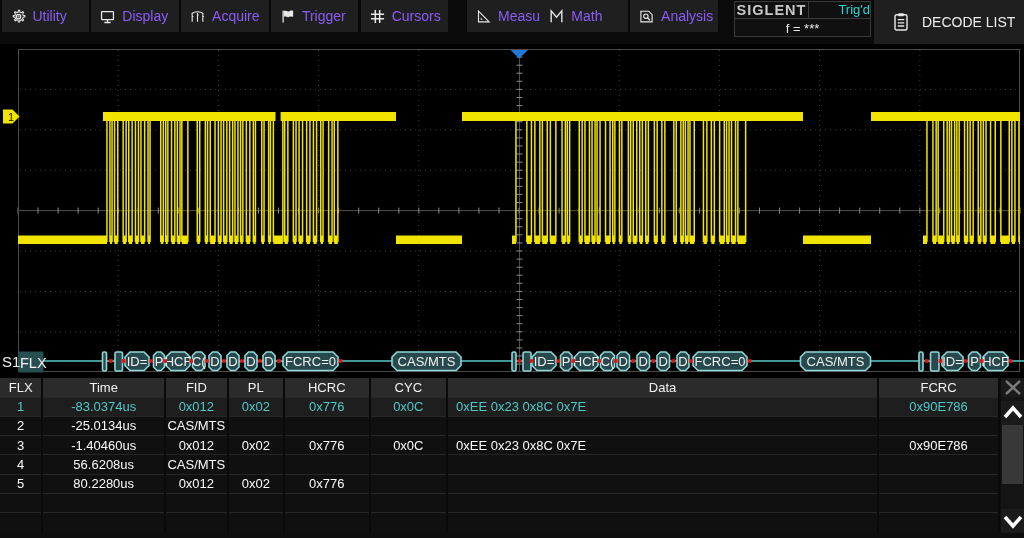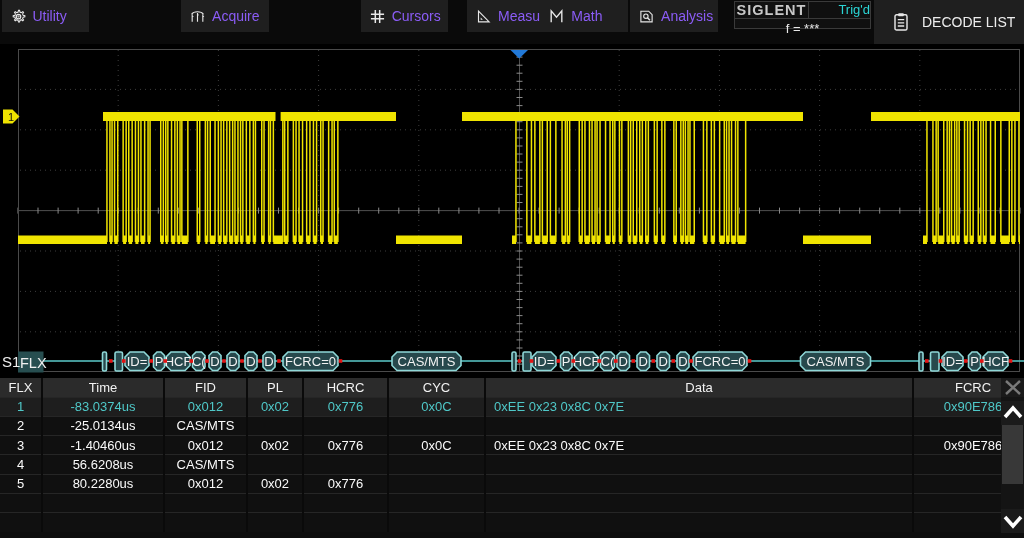--- a/index.html
+++ b/index.html
@@ -1,19 +1,19 @@
 <!DOCTYPE html>
 <html><head><meta charset="utf-8"><style>
 *{margin:0;padding:0;box-sizing:border-box}
 html,body{width:1024px;height:538px;background:#000;overflow:hidden;font-family:"Liberation Sans",sans-serif}
 #topbar{position:absolute;left:0;top:0;width:1024px;height:44px;background:#0a0a0a}
 .mi{position:absolute;top:0;width:87.6px;height:32px;background:#1f1f1f;display:flex;align-items:center;color:#8b5cf6;font-size:14px}
 .mi svg{margin-left:9px;flex:none}
 .mi span{margin-left:7px}
-#sigpanel{position:absolute;left:734px;top:1px;width:137px;height:28px;border:1px solid #3a3a3a;background:#101010}
+#sigpanel{position:absolute;left:734px;top:1px;width:137px;height:36px;border:1px solid #3a3a3a;background:#101010}
 #sigrow{height:17px;border-bottom:1px solid #3a3a3a;display:flex}
 #siglogo{width:74px;border-right:1px solid #3a3a3a;color:#c8c8c8;font-weight:bold;font-size:14.5px;letter-spacing:1px;text-align:center;line-height:16px}
 #trigd{flex:1;color:#2bd5d5;font-size:13px;text-align:right;line-height:16px}
 #frow{color:#e8e8e8;font-size:13px;text-align:center;line-height:20px}
 #declist{position:absolute;left:874px;top:0;width:150px;height:44px;background:#1f1f1f;display:flex;align-items:center;color:#ededed;font-size:14px}
 #declist svg{margin-left:19px}
 #declist span{margin-left:13px;white-space:nowrap}
 #screen{position:absolute;left:0;top:44px;width:1024px;height:334px;background:#000}
 #tblwrap{position:absolute;left:0;top:378px;width:1024px;height:160px;background:#0e0e0e}
 #tbl{border-collapse:collapse;table-layout:fixed;width:1000px;font-size:13px}
@@ -28,27 +28,41 @@
 <body>
 <div id="topbar">
     <div class="mi" style="left:1.5px">
       <svg width="15" height="15" viewBox="0 0 24 24" fill="none" stroke="#e8e8e8" stroke-width="2">
         <circle cx="12" cy="12" r="3.6"></circle>
         <circle cx="12" cy="12" r="1" stroke-width="1.4"></circle>
         <path d="M12 2.2 l1.7 0 l0.6 2.8 a7.2 7.2 0 0 1 2.2 0.9 l2.4-1.6 l1.2 1.2 l-1.6 2.4 a7.2 7.2 0 0 1 0.9 2.2 l2.8 0.6 l0 1.7 l-2.8 0.6 a7.2 7.2 0 0 1-0.9 2.2 l1.6 2.4 l-1.2 1.2 l-2.4-1.6 a7.2 7.2 0 0 1-2.2 0.9 l-0.6 2.8 l-1.7 0 l-0.6-2.8 a7.2 7.2 0 0 1-2.2-0.9 l-2.4 1.6 l-1.2-1.2 l1.6-2.4 a7.2 7.2 0 0 1-0.9-2.2 l-2.8-0.6 l0-1.7 l2.8-0.6 a7.2 7.2 0 0 1 0.9-2.2 l-1.6-2.4 l1.2-1.2 l2.4 1.6 a7.2 7.2 0 0 1 2.2-0.9 Z" stroke-width="1.7"></path>
       </svg>
       <span>Utility</span>
     </div>
+    <div class="mi" style="left:91.3px">
+      <svg width="15" height="15" viewBox="0 0 24 24" fill="none" stroke="#e8e8e8" stroke-width="2">
+        <rect x="2.5" y="4" width="19" height="13" rx="1"></rect>
+        <path d="M12 17 l0 4 M7 21.5 l10 0" stroke-width="2.2"></path>
+      </svg>
+      <span>Display</span>
+    </div>
     <div class="mi" style="left:181.1px">
       <svg width="15" height="15" viewBox="0 0 24 24" fill="none" stroke="#e8e8e8" stroke-width="1.8">
         <path d="M2.5 8.5 C6 3 18 3 21.5 8.5"></path>
         <path d="M3.5 8.5 l0 12 M12 6.2 l0 14.3 M20.5 8.5 l0 12"></path>
         <path d="M3.5 12 l2 0 M12 9.5 l2 0 M20.5 12 l2 0" stroke-width="1.4"></path>
       </svg>
       <span>Acquire</span>
+    </div>
+    <div class="mi" style="left:270.9px">
+      <svg width="15" height="15" viewBox="0 0 24 24" fill="#e8e8e8">
+        <path d="M4 2.5 l2 0 l0 19 l-2 0 Z"></path>
+        <path d="M6 3.5 C9 1.5 12 5.5 15 3.5 C17.5 1.8 19 3 21 2.5 L21 12 C18.5 13 17 11.5 15 12.5 C12 14.5 9 10.5 6 12.5 Z"></path>
+      </svg>
+      <span>Trigger</span>
     </div>
     <div class="mi" style="left:360.7px">
       <svg width="15" height="15" viewBox="0 0 24 24" fill="none" stroke="#e8e8e8" stroke-width="2.4">
         <path d="M8.5 1.5 l0 21 M15.5 1.5 l0 21 M1.5 8.5 l21 0 M1.5 15.5 l21 0"></path>
       </svg>
       <span>Cursors</span>
     </div>
     <div class="mi" style="left:467px">
       <svg width="15" height="15" viewBox="0 0 24 24" fill="none" stroke="#e8e8e8" stroke-width="1.8">
         <path d="M4 3.5 L4 20.5 L21 20.5 Z"></path>
@@ -531,24 +545,24 @@
       <text x="2" y="367" font-size="15" fill="#f0f0f0" font-family="Liberation Sans, sans-serif">S1</text>
       <text x="20" y="367.5" font-size="14.5" fill="#f0f0f0" font-family="Liberation Sans, sans-serif">FLX</text>
     </svg>
   </div>
 <div id="tblwrap">
     <table id="tbl">
       <thead>
         <tr>
           <th style="width:42px">FLX</th>
           <th style="width:122px">Time</th>
-          <th style="width:83px">FID</th>
+          <th style="width:62px">FID</th>
           <th style="width:56px">PL</th>
           <th style="width:85px">HCRC</th>
-          <th style="width:97px">CYC</th>
+          <th style="width:77px">CYC</th>
           <th style="width:428px">Data</th>
           <th style="width:120px">FCRC</th>
         </tr>
       </thead>
       <tbody>
         <tr class="hl">
           <td>1</td>
           <td>-83.0374us</td>
           <td>0x012</td>
           <td>0x02</td>

